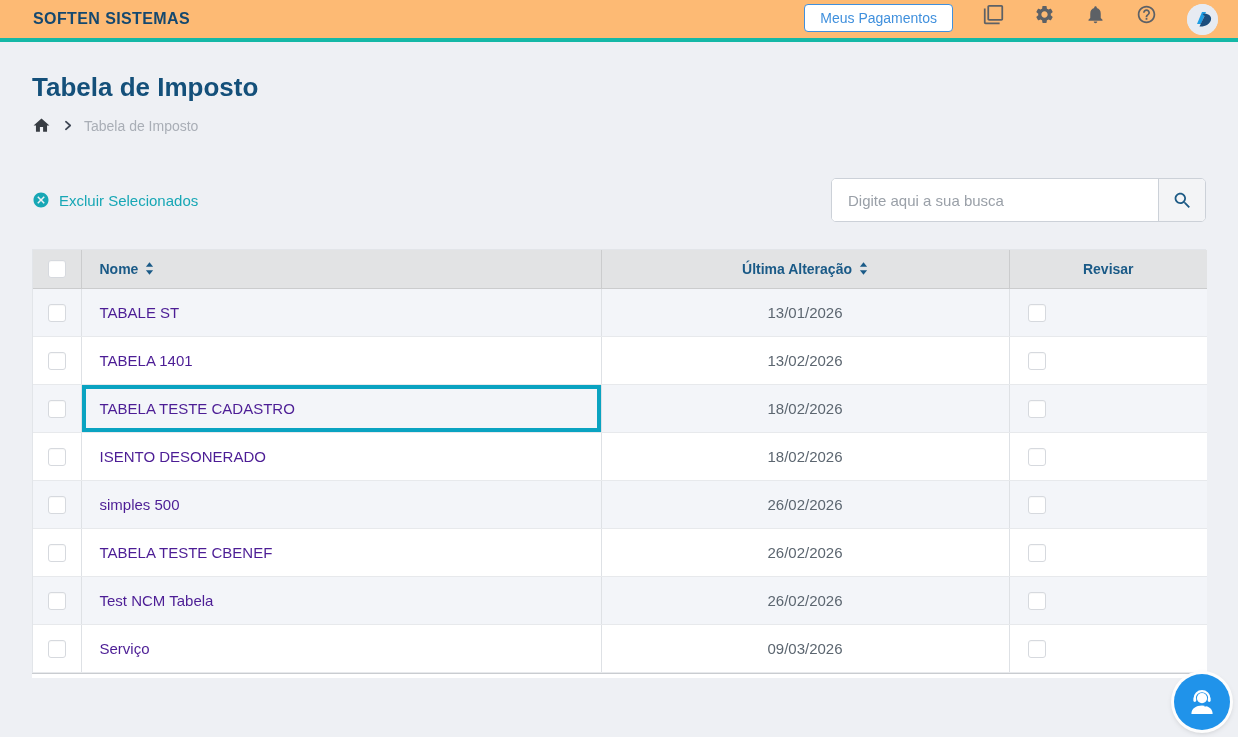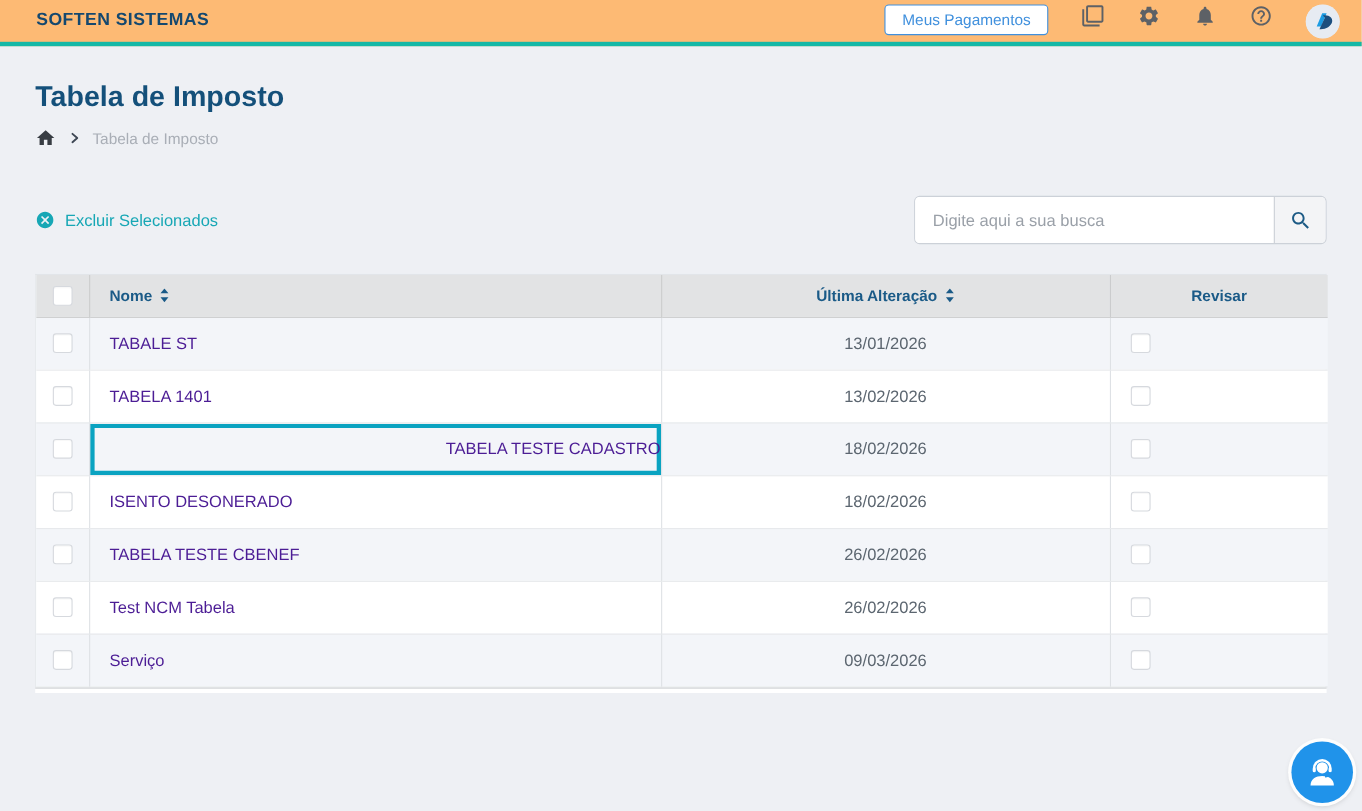--- a/index.html
+++ b/index.html
@@ -62,21 +62,21 @@
   tbody tr:nth-child(odd) { background:#f3f5f9; }
   tbody tr:nth-child(even) { background:#ffffff; }
   td.col-check { text-align:center; }
   td.col-name { padding-left:18px; }
   td.col-date { text-align:center; color:#5c6670; }
   td.col-rev { padding-left:18px; }
   .name-link { color:#4c1d95; text-decoration:none; cursor:pointer; }
   .checkbox { display:inline-block; width:18px; height:18px; background:#fff;
               border:1px solid #d6d9de; border-radius:3px; vertical-align:middle; cursor:pointer;
               box-shadow:inset 0 1px 1px rgba(0,0,0,.03); }
-  td.hl-cell { box-shadow:inset 0 0 0 4px #0aa3c1;text-align:right; }
+  td.hl-cell { box-shadow:inset 0 0 0 4px #0aa3c1; }
   .next-row-sliver { height:5px; background:#ffffff; border-top:1px solid #c9ccd0; margin:0 32px; }
 
   
   .fab { position:absolute; right:8px; bottom:7px; width:56px; height:56px; border-radius:50%;
          background:#2093ea; box-shadow:0 0 0 3px #fdfdfd, 0 2px 6px rgba(0,0,0,.25);
          display:flex; align-items:center; justify-content:center; cursor:pointer; }
   .fab svg { width:34px; height:34px; }
 </style>
 </head>
 <body>
@@ -212,20 +212,26 @@
     <td class="col-rev"><span class="checkbox"></span></td>
   </tr>
 
   <tr>
     <td class="col-check"><span class="checkbox"></span></td>
     <td class="col-name"><a class="name-link">ISENTO DESONERADO</a></td>
     <td class="col-date">18/02/2026</td>
     <td class="col-rev"><span class="checkbox"></span></td>
   </tr>
 
+  <tr>
+    <td class="col-check"><span class="checkbox"></span></td>
+    <td class="col-name"><a class="name-link">simples 500</a></td>
+    <td class="col-date">26/02/2026</td>
+    <td class="col-rev"><span class="checkbox"></span></td>
+  </tr>
 
   <tr>
     <td class="col-check"><span class="checkbox"></span></td>
     <td class="col-name"><a class="name-link">TABELA TESTE CBENEF</a></td>
     <td class="col-date">26/02/2026</td>
     <td class="col-rev"><span class="checkbox"></span></td>
   </tr>
 
   <tr>
     <td class="col-check"><span class="checkbox"></span></td>

